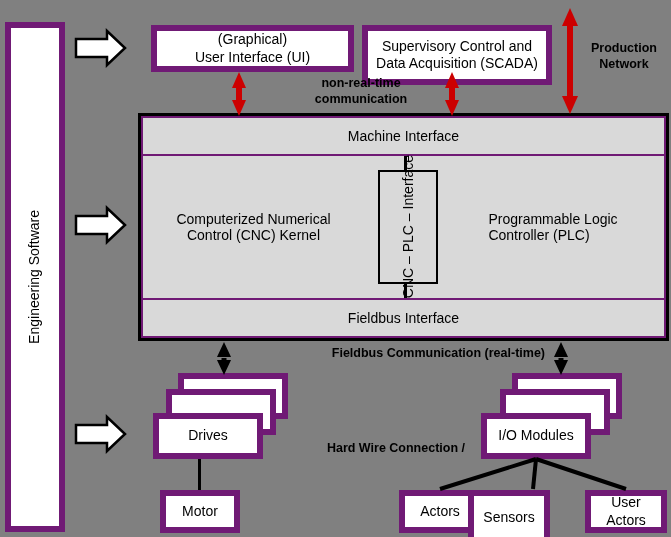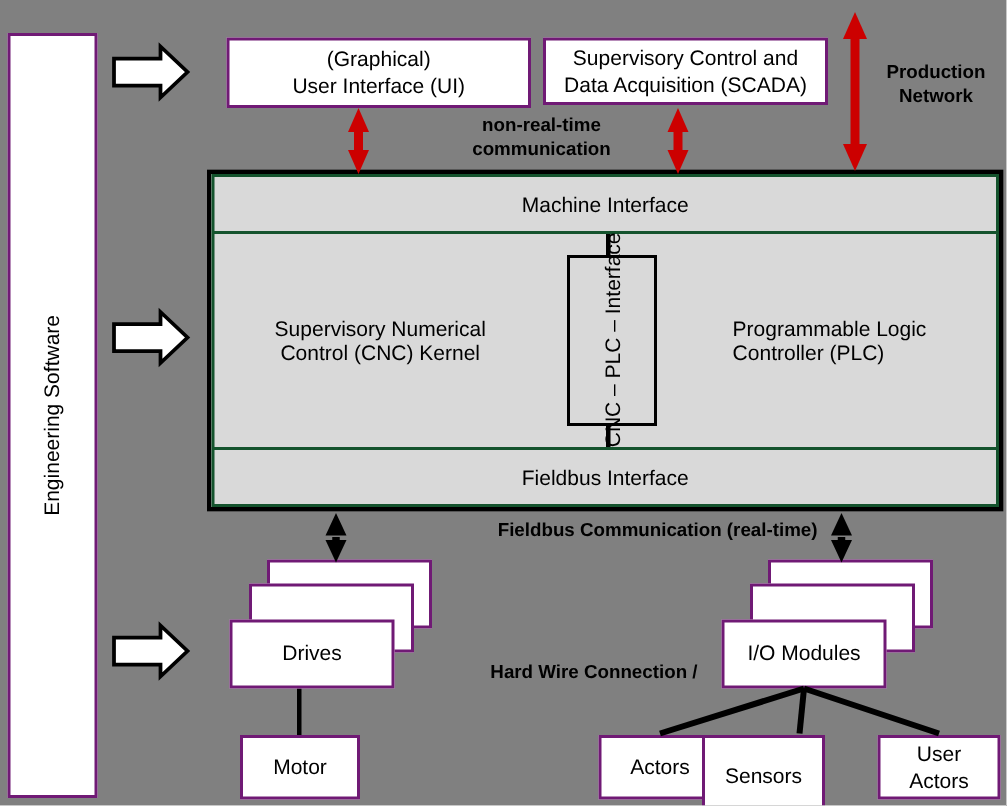--- a/index.html
+++ b/index.html
@@ -12,41 +12,41 @@
     width: 671px;
     height: 537px;
     background: #808080;
     overflow: hidden;
     font-family: "Liberation Sans", sans-serif;
   }
   .box {
     position: absolute;
     box-sizing: border-box;
     background: #ffffff;
-    border: 2px solid #701a75;
+    border: 6px solid #701a75;
     display: flex;
     align-items: center;
     justify-content: center;
     text-align: center;
     color: #000000;
     font-size: 14px;
     line-height: 1.22;
     font-family: "Liberation Sans", sans-serif;
   }
   .panel {
     position: absolute;
     box-sizing: border-box;
     background: #d9d9d9;
     border: 3px solid #000000;
   }
   .strip {
     position: absolute;
     box-sizing: border-box;
     background: #d9d9d9;
-    border: 2px solid #14532d;
+    border: 2px solid #701a75;
     display: flex;
     align-items: center;
     justify-content: center;
     font-size: 14px;
     color: #000000;
   }
   .vtext {
     writing-mode: vertical-rl;
     transform: rotate(180deg);
     white-space: nowrap;
@@ -84,38 +84,38 @@
     <span class="vtext">Engineering Software</span>
   </div>
 
   <div class="box two-line" style="left:151px; top:25px; width:203px; height:47px;">
     <div>
       <span>(Graphical)</span>
       <span>User Interface (UI)</span>
     </div>
   </div>
 
-  <div class="box two-line" style="left:362px; top:25px; width:190px; height:45px;justify-content:center;">
+  <div class="box two-line" style="left:362px; top:25px; width:190px; height:60px;justify-content:center;">
     <div>
       <span>Supervisory Control and</span>
       <span>Data Acquisition (SCADA)</span>
     </div>
   </div>
 
   <div class="panel" style="left:138px; top:113px; width:531px; height:228px;"></div>
 
   <div class="strip" style="left:141px; top:116px; width:525px; height:40px;">
     <span>Machine Interface</span>
   </div>
 
   <div class="strip" style="left:141px; top:156px; width:525px; height:142px; border-top:none; border-bottom:none;"></div>
 
   <div class="strip" style="left:141px; top:156px; width:225px; height:142px; border:none; background:transparent;">
     <div class="two-line" style="text-align:center;">
-      <span>Supervisory Numerical</span>
+      <span>Computerized Numerical</span>
       <span>Control (CNC) Kernel</span>
     </div>
   </div>
 
   <div class="strip" style="left:440px; top:156px; width:226px; height:142px; border:none; background:transparent;">
     <div class="two-line" style="">
       <span>Programmable Logic</span>
       <span>Controller (PLC)</span>
     </div>
   </div>

